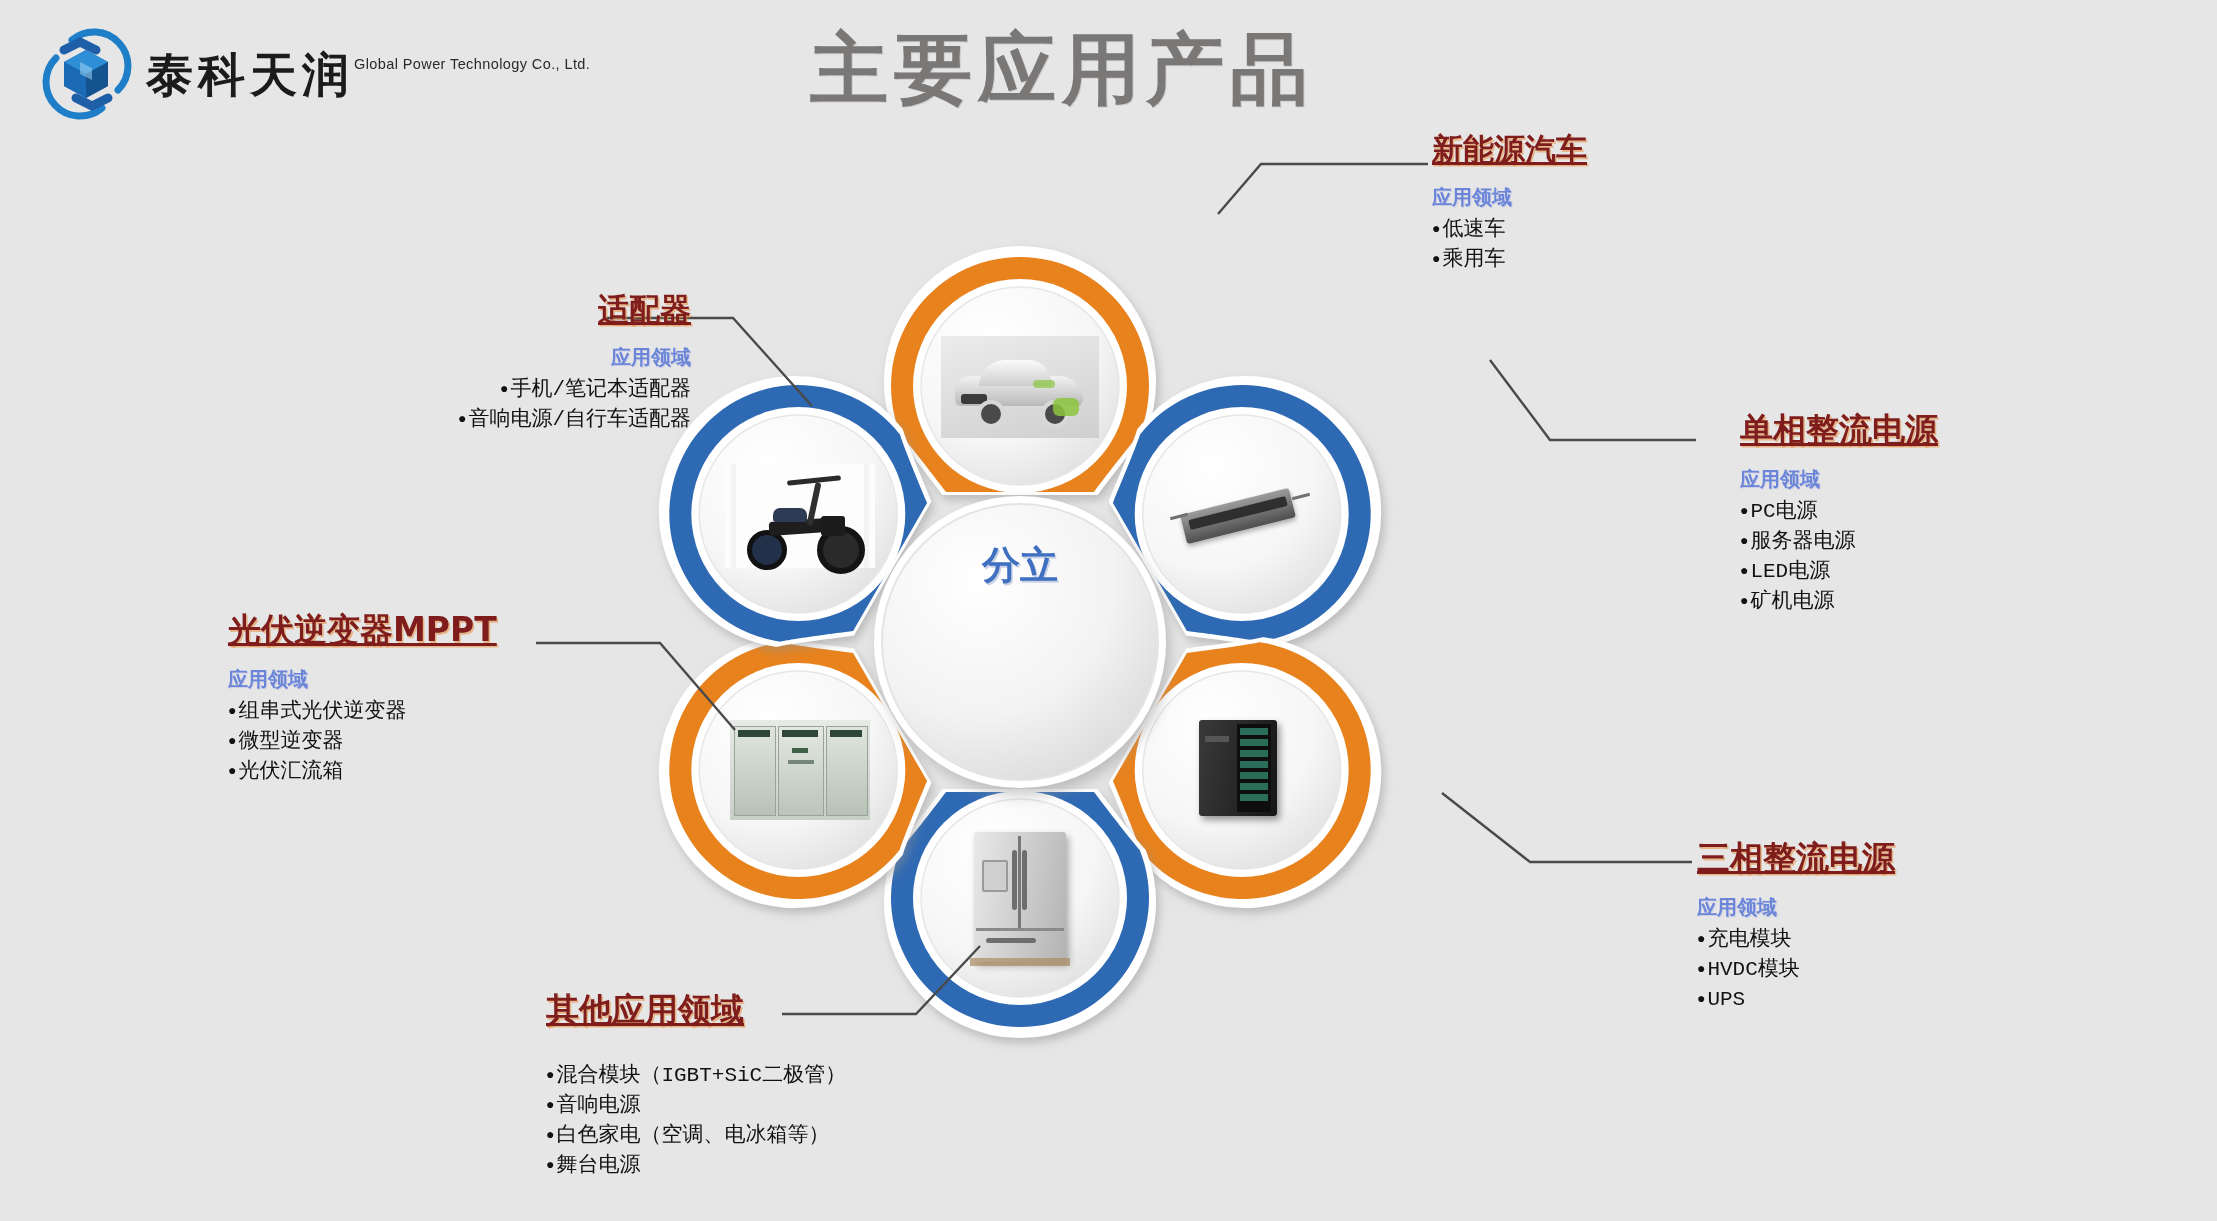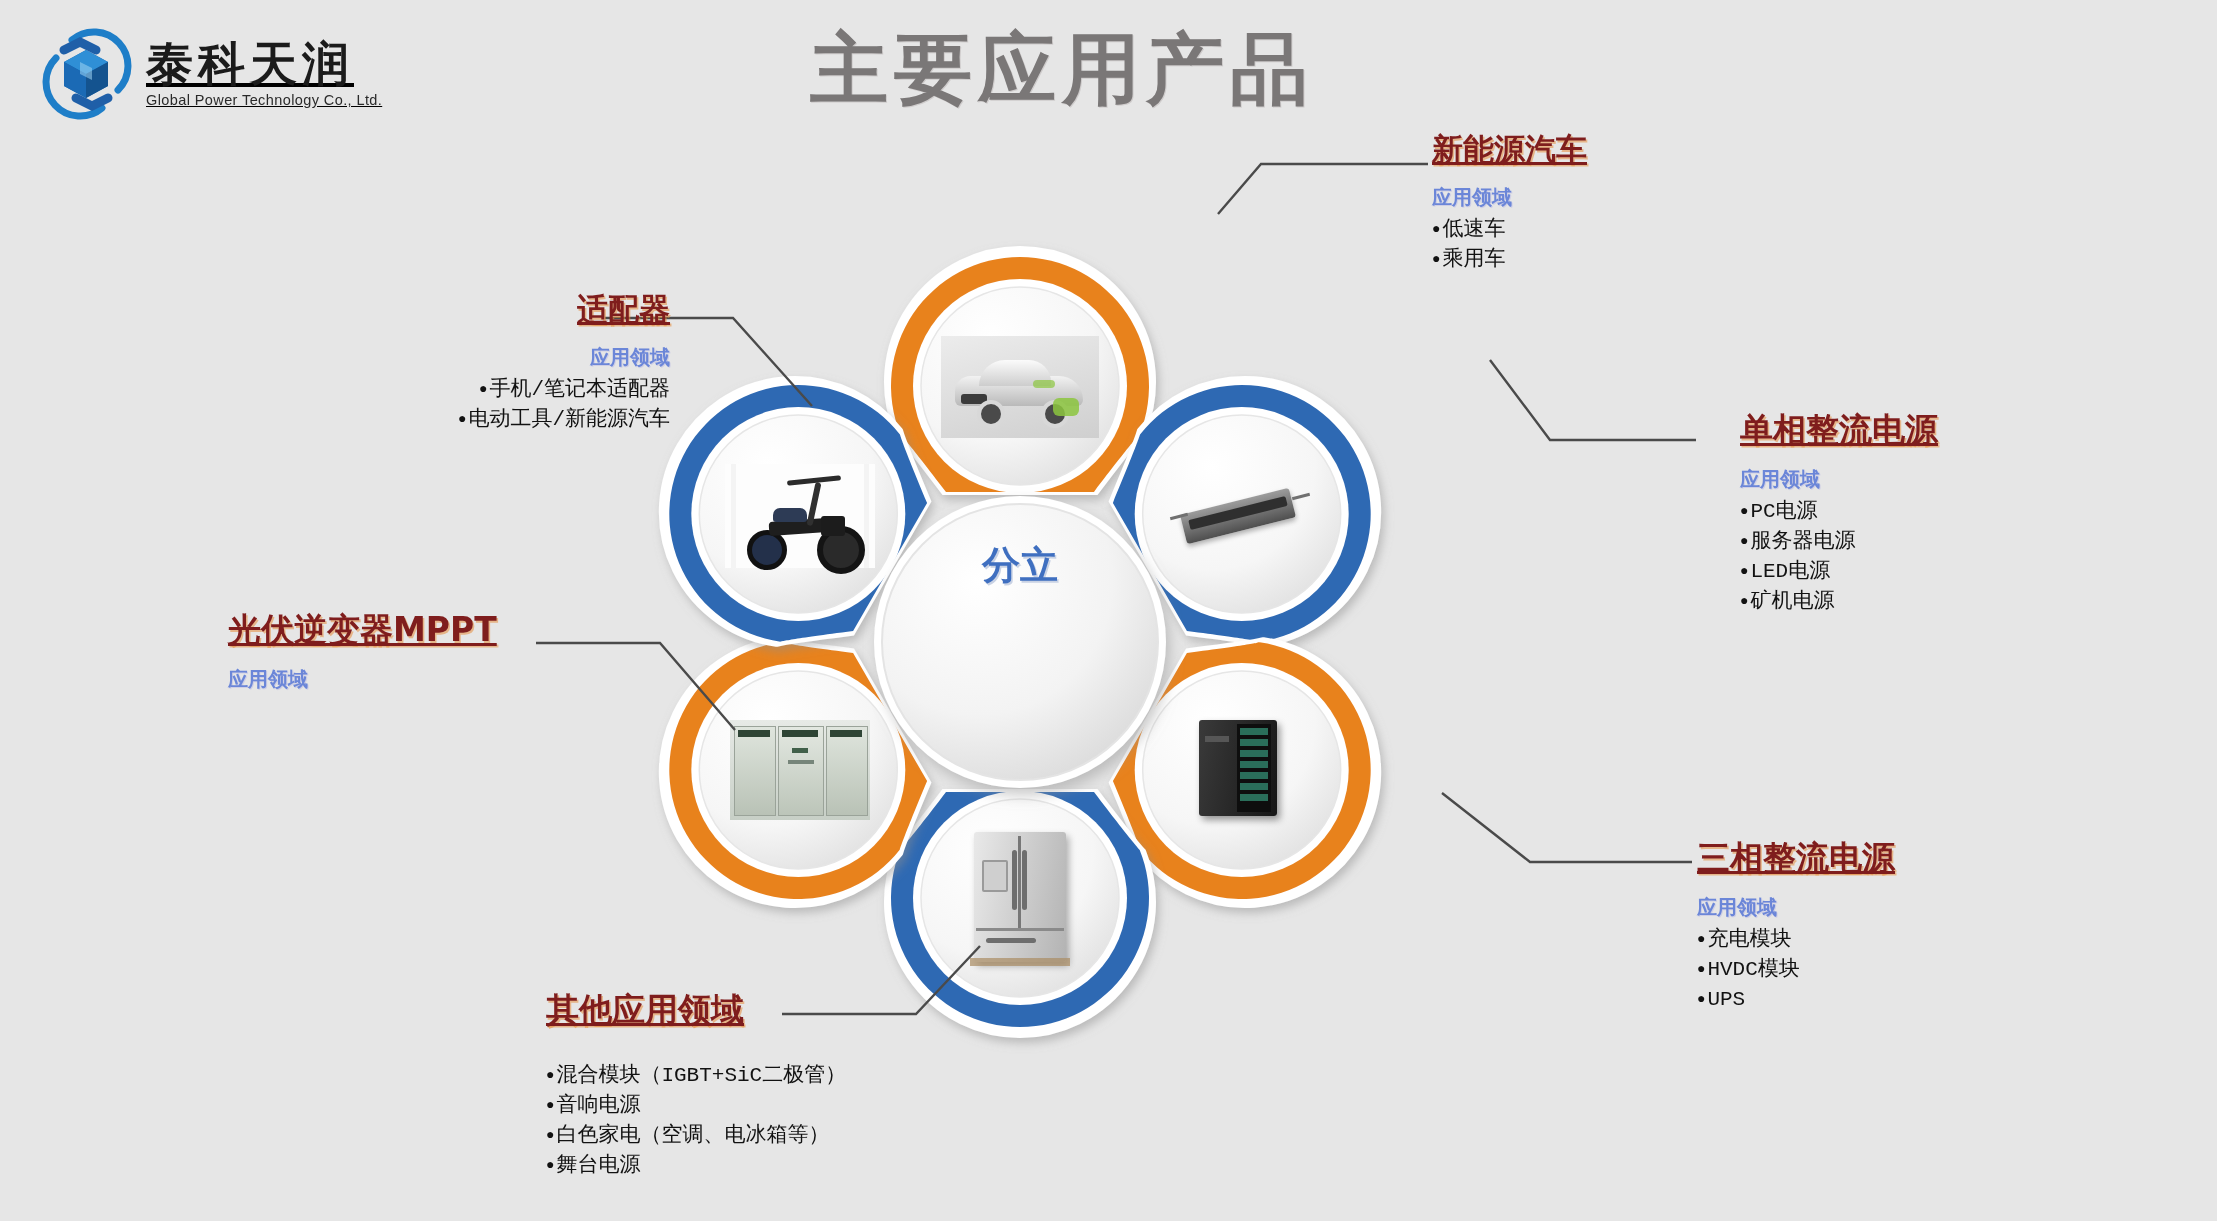--- a/index.html
+++ b/index.html
@@ -7,21 +7,21 @@
     width:2217px;height:1221px;
     background:#e6e6e6;
     font-family:"Liberation Sans","DejaVu Sans",sans-serif;
     overflow:hidden;position:relative;
   }
   #stage{position:absolute;inset:0;}
 
   
   .logo{position:absolute;left:40px;top:28px;display:flex;align-items:center;gap:14px;}
   .logo-mark{position:relative;width:92px;height:92px;}
-  .logo-text{display:flex;flex-direction:column;line-height:1;text-decoration:underline;}
+  .logo-text{display:flex;flex-direction:row;line-height:1;}
   .logo-cn{font-size:47px;font-weight:700;color:#1b1b1b;letter-spacing:5px;
            font-family:"DejaVu Sans","Liberation Sans",sans-serif;}
   .logo-en{font-size:14.5px;color:#2a2a2a;letter-spacing:0.4px;margin-top:6px;
            font-family:"Liberation Sans",sans-serif;}
 
   
   .page-title{
     position:absolute;left:810px;top:18px;
     font-size:78px;font-weight:700;color:#7a7777;letter-spacing:6px;
     font-family:"DejaVu Sans","Liberation Sans",sans-serif;
@@ -352,24 +352,29 @@
       <li>混合模块（IGBT+SiC二极管）</li>
       <li>音响电源</li>
       <li>白色家电（空调、电冰箱等）</li>
       <li>舞台电源</li>
     </ul>
   </div>
 
   <div class="callout" style="left:228px;top:612px;">
     <div class="c-title big">光伏逆变器MPPT</div>
     <div class="c-sub">应用领域</div>
+    <ul>
+      <li>组串式光伏逆变器</li>
+      <li>微型逆变器</li>
+      <li>光伏汇流箱</li>
+    </ul>
   </div>
 
   <div class="callout" style="left:458px;top:292px;text-align:right;">
     <div class="c-title">适配器</div>
     <div class="c-sub">应用领域</div>
     <ul>
       <li>手机/笔记本适配器</li>
-      <li>电动工具/新能源汽车</li>
+      <li>音响电源/自行车适配器</li>
     </ul>
   </div>
 
 </div>
 
 </body></html>

